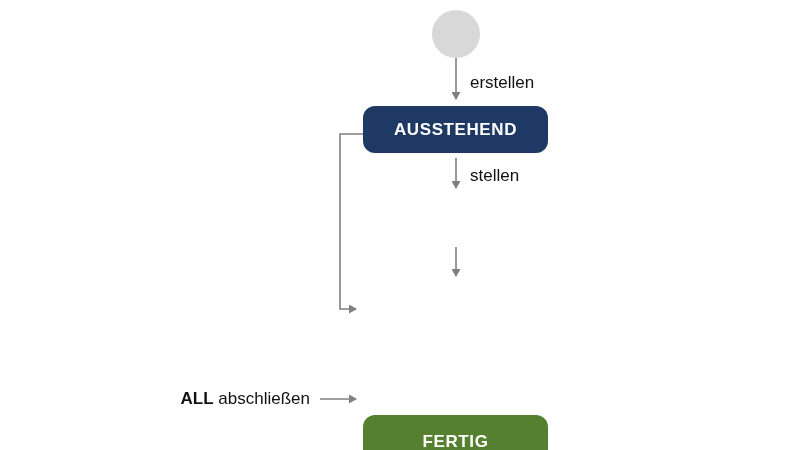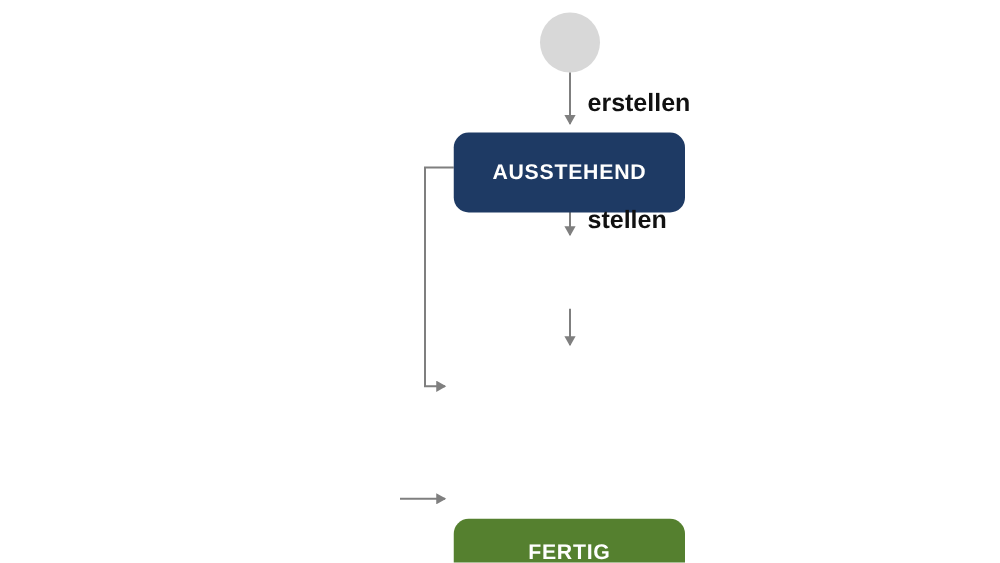--- a/index.html
+++ b/index.html
@@ -16,41 +16,40 @@
   }
   .connector-layer {
     position: absolute;
     left: 0; top: 0;
     width: 800px; height: 450px;
   }
   .state-box {
     position: absolute;
     left: 363px;
     width: 185px;
-    height: 64px;
+    height: 47px;
     border-radius: 12px;
     display: flex;
     align-items: center;
     justify-content: center;
     color: #ffffff;
     font-size: 17px;
     font-weight: 600;
     letter-spacing: 0.6px;
   }
   .state-ausstehend { top: 106px; }
   .state-in-arbeit  { top: 195px; }
   .state-rueckfragen{ top: 283px; }
   .state-fertig     { top: 371px; height: 54px; }
   .edge-label {
     position: absolute;
-    font-size: 20px;
+    font-size: 17px;
     color: #111111;
     white-space: nowrap;
     line-height: 22px;
-    font-weight: bold;
   }
   .label-erstellen { left: 470px; top: 72px; }
   .label-starten   { left: 470px; top: 165px; }
   .label-rueckfrage{ left: 470px; top: 251px; }
   .label-finish {
     position: absolute;
     right: 490px;
     top: 388px;
     font-size: 17px;
     color: #111111;
@@ -93,14 +92,18 @@
 
   <div class="state-box state-fertig" style="background-color: rgb(85, 128, 47); margin-top: 44px;">
     <span>FERTIG</span>
   </div>
 
   <div class="edge-label label-erstellen">erstellen</div>
 
   <div class="edge-label label-starten">stellen</div>
 
 
+  <div class="label-finish">
+    <span class="kw">ALL</span>
+    <span>abschließen</span>
+  </div>
 
 </div>
 
 </body></html>

